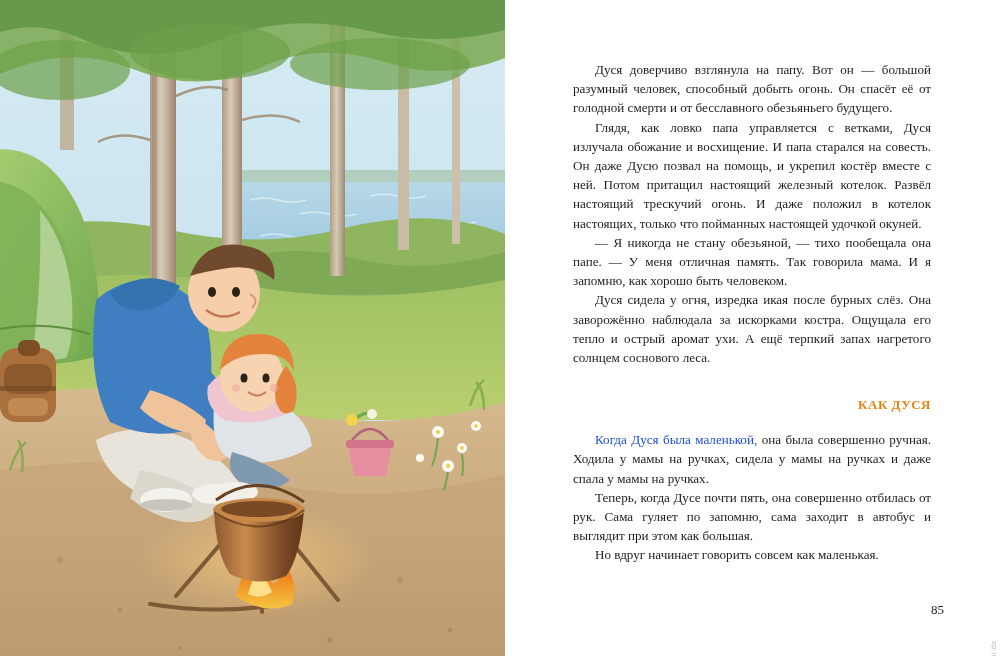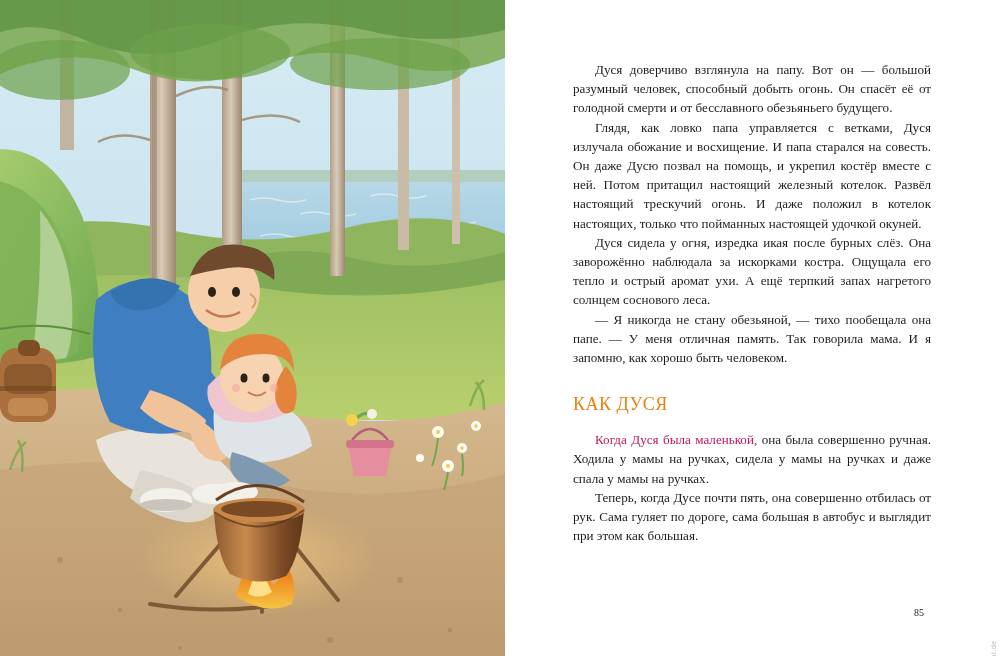--- a/index.html
+++ b/index.html
@@ -54,36 +54,36 @@
     margin: 0;
     font-size: 13.1px;
     line-height: 19.2px;
     color: #1d1d1b;
     text-align: justify;
     text-indent: 22px;
     hyphens: auto;
   }
   .heading {
     margin: 26px 0 14px 0;
-    text-align: left;
+    text-align: right;
     color: #e8820f;
-    font-size: 18px;
+    font-size: 13px;
     line-height: 23px;
-    font-weight: normal;
+    font-weight: bold;
     letter-spacing: 0.5px;
   }
   .heading span { display: block; }
   .lead-color {
-    color: #be185d;
+    color: #1d4ed8;
   }
   .folio {
     position: absolute;
-    right: 76px;
+    right: 56px;
     bottom: 38px;
-    font-size: 10px;
+    font-size: 13px;
     color: #1d1d1b;
   }
   .watermark {
     position: absolute;
     right: 2px;
     bottom: 16px;
     font-size: 7.5px;
     color: #bdbdbd;
     transform: rotate(-90deg);
     transform-origin: 100% 100%;
@@ -309,28 +309,29 @@
           <circle cx="180" cy="648" r="2"></circle>
       </g>
     </svg>
   </div>
 
   <div class="text-page">
     <div class="text-col">
 
       <p>Дуся доверчиво взглянула на папу. Вот он — большой разумный человек, способный добыть огонь. Он спасёт её от голодной смерти и от бесславного обезьяньего будущего.</p>
       <p>Глядя, как ловко папа управляется с ветками, Дуся излучала обожание и восхищение. И папа старался на совесть. Он даже Дусю позвал на помощь, и укрепил костёр вместе с ней. Потом притащил настоящий железный котелок. Развёл настоящий трескучий огонь. И даже положил в котелок настоящих, только что пойманных настоящей удочкой окуней.</p>
+      <p>— Я никогда не стану обезьяной, — тихо пообещала она папе. — У меня отличная память. Так говорила мама. И я запомню, как хорошо быть человеком.</p>
       <p>Дуся сидела у огня, изредка икая после бурных слёз. Она заворожённо наблюдала за искорками костра. Ощущала его тепло и острый аромат ухи. А ещё терпкий запах нагретого солнцем соснового леса.</p>
-      <p>— Я никогда не стану обезьяной, — тихо пообещала она папе. — У меня отличная память. Так говорила мама. И я запомню, как хорошо быть человеком.</p>
 
       <div class="heading">
         <span>КАК ДУСЯ</span>
       </div>
 
       <p><span class="lead-color">Когда Дуся была маленькой,</span><span> она была совершенно ручная. Ходила у мамы на ручках, сидела у мамы на ручках и даже спала у мамы на ручках.</span></p>
 
-      <p>Теперь, когда Дусе почти пять, она совершенно отбилась от рук. Сама гуляет по дороге, сама большая в автобус и выглядит при этом как большая.</p>
+      <p>Теперь, когда Дусе почти пять, она совершенно отбилась от рук. Сама гуляет по запомню, сама заходит в автобус и выглядит при этом как большая.</p>
+      <p>Но вдруг начинает говорить совсем как маленькая.</p>
     </div>
 
     <div class="folio">85</div>
     <div class="watermark">mozhi.de</div>
   </div>
 </div>
 
 </body></html>

